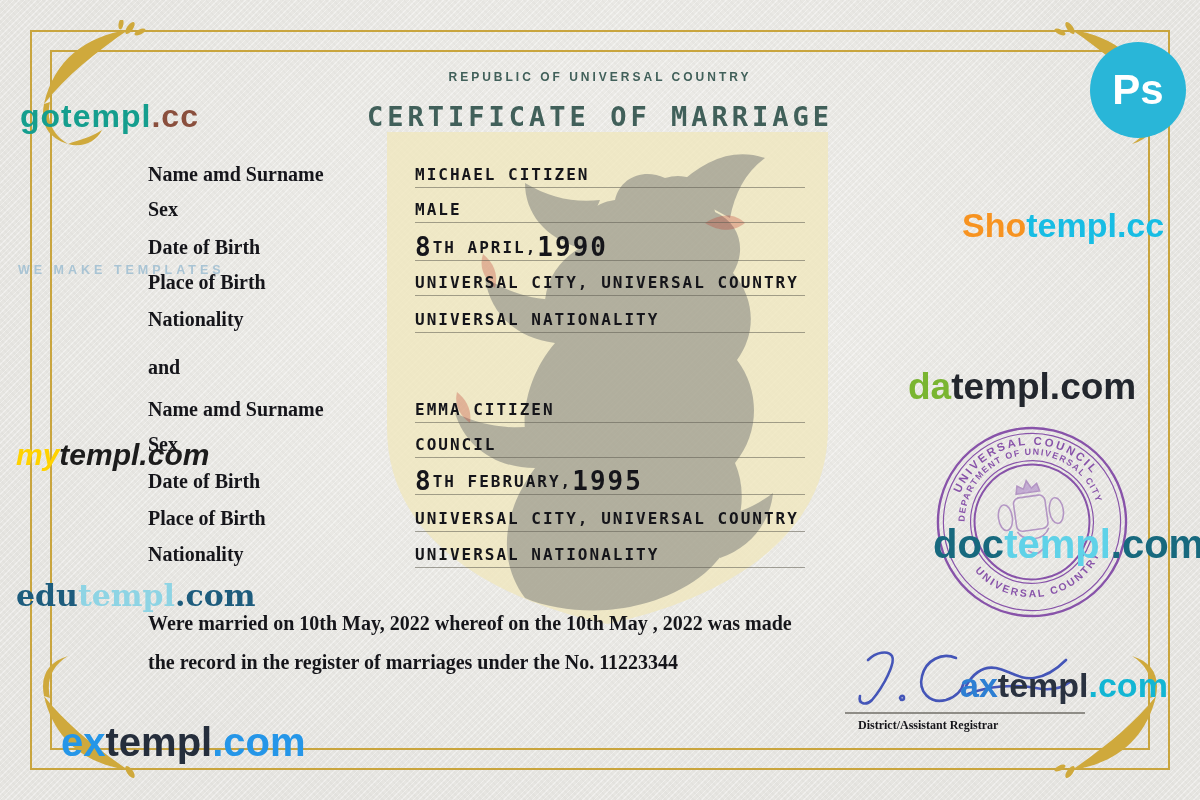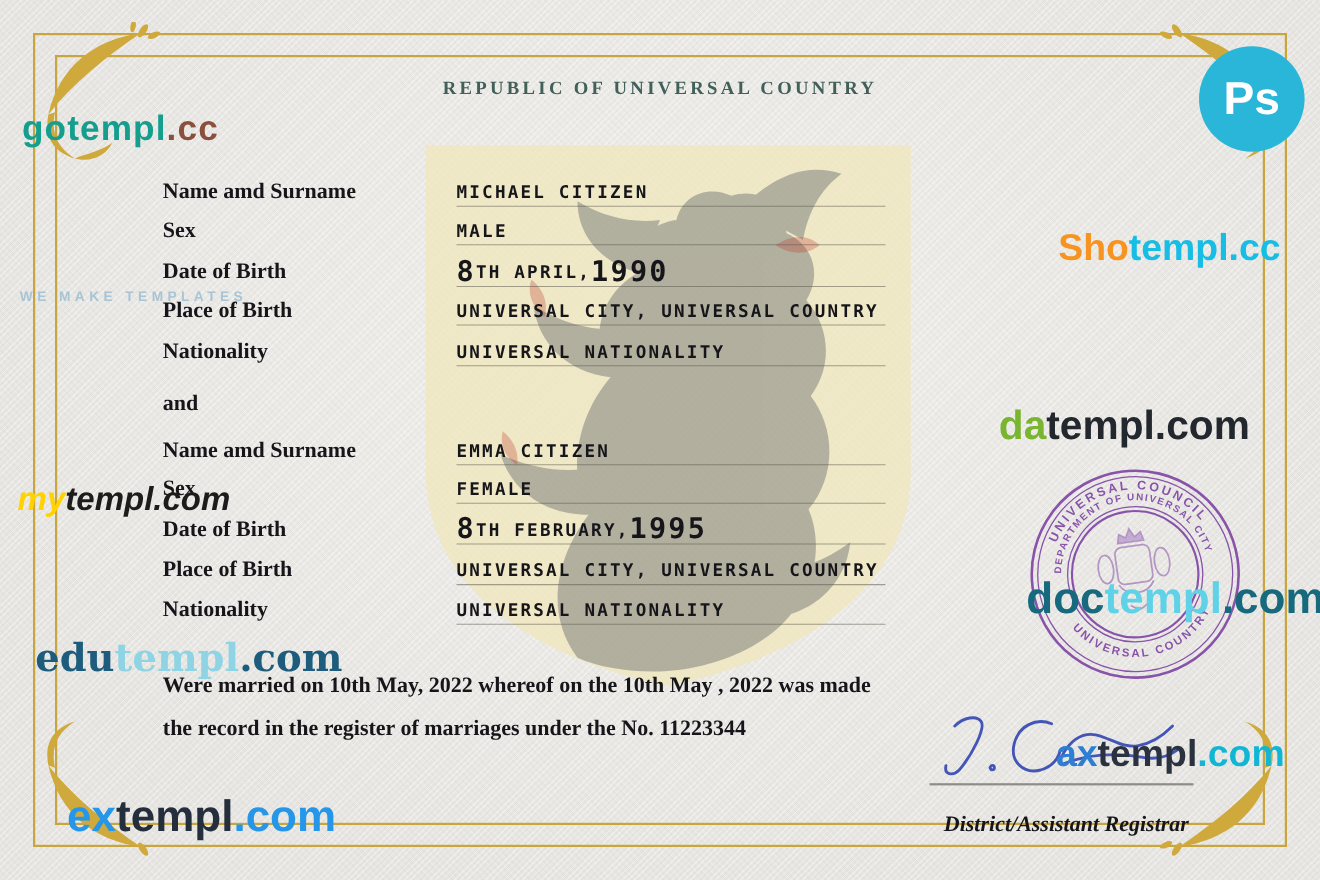--- a/index.html
+++ b/index.html
@@ -16,21 +16,21 @@
   .border-outer{inset:30px;}
   .border-inner{inset:50px;}
   .corner{position:absolute;width:132px;height:132px;}
   .corner svg{width:100%;height:100%;}
   .corner-tl{left:24px;top:20px;}
   .corner-tr{left:1044px;top:20px;transform:scaleX(-1);}
   .corner-bl{left:24px;top:648px;transform:scaleY(-1);}
   .corner-br{left:1044px;top:648px;transform:scale(-1,-1);}
 
   .hdr-small{position:absolute;left:0;right:0;top:70px;text-align:center;
-    font-family:Liberation Serif, serif;font-weight:bold;font-size:17px;
+    font-family:Liberation Sans, sans-serif;font-weight:bold;font-size:12px;
     letter-spacing:3px;color:#41605a;}
   .hdr-title{position:absolute;left:0;right:0;top:101px;text-align:center;
     font-family:"DejaVu Sans Mono",monospace;font-weight:bold;font-size:27px;
     letter-spacing:4px;color:#41605a;}
 
   .shield{position:absolute;left:375px;top:128px;width:465px;height:500px;}
 
   .row{position:absolute;left:148px;width:680px;height:30px;}
   .row-label{position:absolute;left:0;top:2px;font-family:"Liberation Serif",serif;
     font-weight:bold;font-size:20px;color:#15151a;}
@@ -46,33 +46,33 @@
 
   .statement{position:absolute;left:148px;width:810px;
     font-family:"Liberation Serif",serif;font-weight:bold;font-size:20px;color:#15151a;}
 
   .seal{position:absolute;left:933px;top:423px;width:198px;height:198px;
     transform:rotate(-8deg);opacity:0.88;}
 
   .sig-scribble{position:absolute;left:838px;top:642px;width:252px;height:72px;}
   .sig-line{position:absolute;left:845px;top:712px;width:240px;height:2px;background:#8e8c86;}
   .registrar{position:absolute;left:858px;top:718px;font-family:"Liberation Serif",serif;
-    font-style:italic;font-weight:bold;font-size:20px;color:#15151a;margin-top:20px;}
+    font-weight:bold;font-size:12px;color:#15151a;}
 
   .wm{position:absolute;font-weight:bold;white-space:nowrap;}
   .wm-gotempl{left:20px;top:98px;font-size:32px;font-weight:600;letter-spacing:1px;}
   .wm-oxtempl{left:18px;top:258px;font-size:29px;letter-spacing:1px;
     text-shadow:3px 3px 4px rgba(0,0,0,0.45);}
   .wm-tagline{font-size:12.5px;letter-spacing:4px;font-weight:bold;margin-top:5px;
     text-shadow:none;}
   .wm-shotempl{left:962px;top:206px;font-size:34px;}
   .wm-datempl{left:908px;top:366px;font-size:37px;font-weight:600;}
   .wm-mytempl{left:16px;top:438px;font-size:30px;font-style:italic;}
   .wm-doctempl{left:933px;top:522px;font-size:40px;}
-  .wm-edutempl{left:32px;top:578px;font-size:35px;font-family:"DejaVu Serif",serif;}
+  .wm-edutempl{left:16px;top:578px;font-size:30px;font-family:"DejaVu Serif",serif;}
   .wm-axtempl{left:960px;top:666px;font-size:34px;}
   .wm-extempl{left:20px;top:720px;font-size:40px;}
 
   .ps-badge{position:absolute;left:1090px;top:42px;width:96px;height:96px;border-radius:50%;
     background:#29b6d8;display:flex;align-items:center;justify-content:center;}
   .ps-badge span{color:#ffffff;font-size:42px;font-weight:bold;font-family:"Liberation Sans",sans-serif;}
 </style>
 </head>
 <body>
 
@@ -128,20 +128,21 @@
       </g>
       <g opacity="0.30" fill="#c0392b">
         <path d="M330 95 C345 85 360 85 370 95 C360 103 346 105 330 95 Z"></path>
         <path d="M120 160 C108 150 104 138 108 126 C118 134 124 146 120 160 Z"></path>
         <path d="M95 295 C84 287 79 276 82 264 C92 272 97 283 95 295 Z"></path>
       </g>
     </svg>
   </div>
 
   <div class="hdr-small">REPUBLIC OF UNIVERSAL COUNTRY</div>
+  <div class="hdr-title">CERTIFICATE OF MARRIAGE</div>
 
   <div class="row" style="top:161px">
     <span class="row-label">Name amd Surname</span>
     <span class="row-value">MICHAEL CITIZEN</span>
   </div>
   <div class="row" style="top:196px">
     <span class="row-label">Sex</span>
     <span class="row-value">MALE</span>
   </div>
   <div class="row row-tall" style="top:228px">
@@ -158,21 +159,21 @@
   </div>
 
   <div class="conj">and</div>
 
   <div class="row" style="top:396px">
     <span class="row-label">Name amd Surname</span>
     <span class="row-value">EMMA CITIZEN</span>
   </div>
   <div class="row" style="top:431px">
     <span class="row-label">Sex</span>
-    <span class="row-value">FEMALE</span>
+    <span class="row-value">COUNCIL</span>
   </div>
   <div class="row row-tall" style="top:462px">
     <span class="row-label" style="top:8px">Date of Birth</span>
     <span class="row-value"><span class="bignum">8</span>TH FEBRUARY, <span class="bignum">1995</span></span>
   </div>
   <div class="row" style="top:505px">
     <span class="row-label">Place of Birth</span>
     <span class="row-value">UNIVERSAL CITY, UNIVERSAL COUNTRY</span>
   </div>
   <div class="row" style="top:541px">

